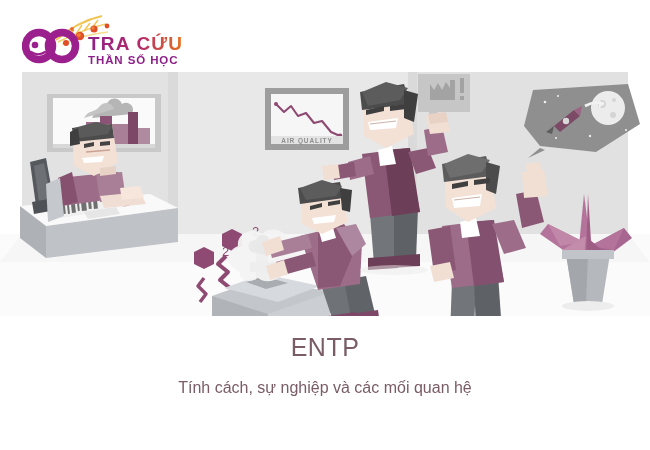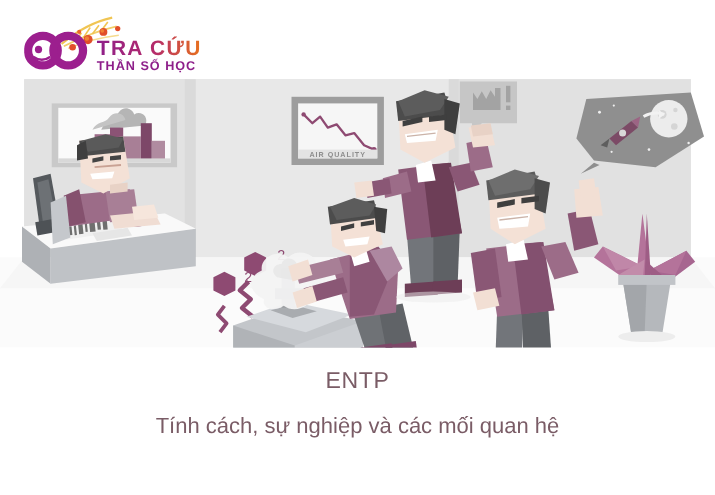--- a/index.html
+++ b/index.html
@@ -38,27 +38,27 @@
   
   #caption {
     position: absolute;
     left: 0;
     top: 330px;
     width: 650px;
     text-align: center;
     color: #7c5f68;
   }
   #caption .type-code {
-    font-size: 21px;
+    font-size: 25px;
     line-height: 34px;
     letter-spacing: 0.5px;
     color: #7a5c66;
   }
   #caption .subtitle {
-    font-size: 20px;
+    font-size: 16px;
     line-height: 40px;
     margin-top: 4px;
     color: #7a5c66;
     white-space: nowrap;
   }
 </style>
 </head>
 <body>
 
 <div id="logo">

